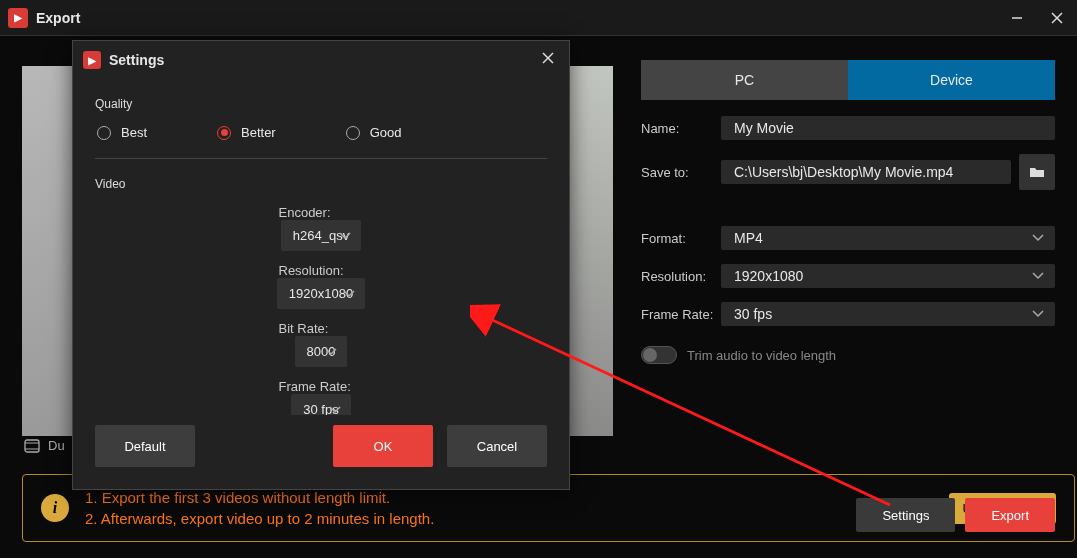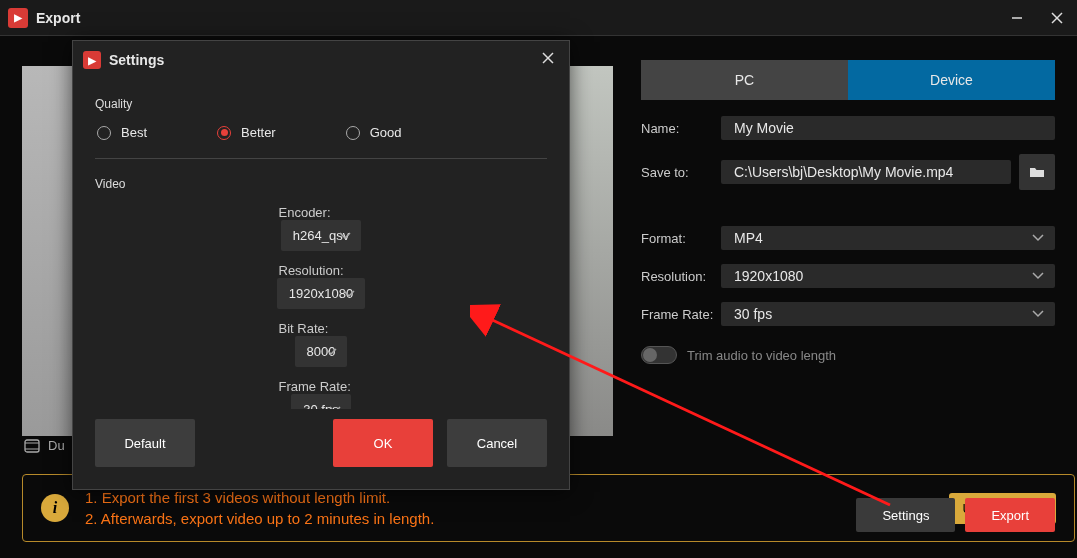--- a/index.html
+++ b/index.html
@@ -113,21 +113,21 @@
   .radio-inner{width:7px;height:7px;border-radius:50%;background:#e8403a;}
   .divider{height:1px;background:#444;margin:18px 0;}
   .mform-row{display:flex;align-items:center;margin-bottom:12px;flex-direction:column;}
   .mform-row label{width:85px;font-size:13px;color:#ccc;}
   .select-like{
     flex:1;height:34px;background:#333;border-radius:2px;
     display:flex;align-items:center;padding:8px 12px;font-size:13px;position:relative;cursor:pointer;
   }
   .modal-footer{display:flex;gap:14px;padding:10px 22px 22px;align-items:center;}
   .modal-footer .spacer{flex:1;}
-  .mbtn{height:48px;width:100px;border:none;border-radius:2px;font-size:13px;cursor:pointer;}
+  .mbtn{height:42px;width:100px;border:none;border-radius:2px;font-size:13px;cursor:pointer;}
   .mbtn.gray{background:#3d3d3d;color:#fff;}
   .mbtn.red{background:#e8403a;color:#fff;}
 
   
   .arrow-overlay{position:absolute;left:470px;top:300px;width:560px;height:250px;pointer-events:none;z-index:60;}
 </style>
 </head>
 <body>
 
 <div class="titlebar">

